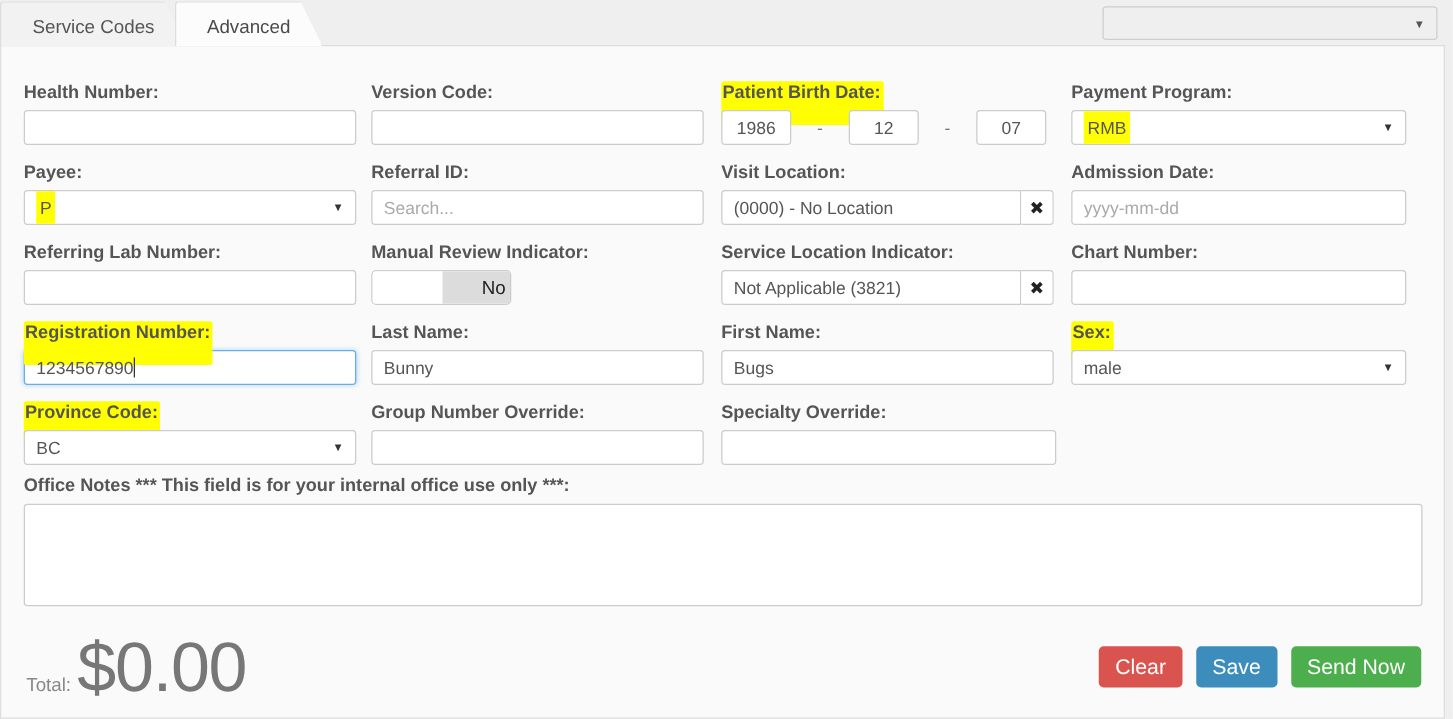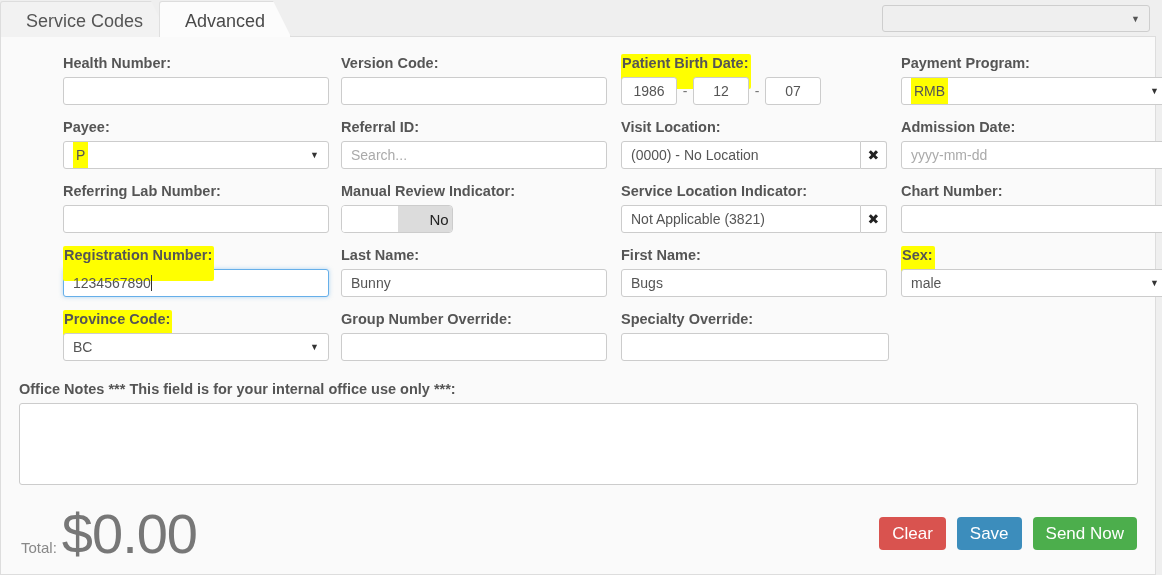--- a/index.html
+++ b/index.html
@@ -15,21 +15,21 @@
   .tabstrip {
     position: absolute; left: 0; top: 0;
     width: 1162px; height: 37px;
     display: flex; align-items: flex-end;
   }
   .tab {
     position: relative;
     height: 36px;
     padding: 4px 26px 0 26px;
     display: flex; align-items: center;
-    font-size: 18px; color: #555;
+    font-size: 15px; color: #555;
     margin-right: -10px;
     cursor: pointer;
     z-index: 1;
   }
   .tab .tabbg {
     position: absolute; left: 0; top: 0; right: 0; bottom: 0;
     background: #f4f4f4;
     border: 1px solid #ddd;
     border-bottom: none;
     border-top-left-radius: 3px;
@@ -61,21 +61,21 @@
   }
 
   
   .panel {
     position: absolute; left: 0; top: 36px;
     width: 1156px; height: 539px;
     background: #fafafa;
     border: 1px solid #ddd;
   }
 
-  .rows { position: absolute; left: 0; top: 1px; right: 0; margin-left: 44px; }
+  .rows { position: absolute; left: 0; top: 12px; right: 0; }
 
   .row { position: relative; height: 64px; }
   .col {
     position: absolute; top: 0;
   }
   .c1 { left: 18px;  width: 266px; }
   .c2 { left: 296px; width: 266px; }
   .c3 { left: 576px; width: 266px; }
   .c4 { left: 856px; width: 268px; }
 
@@ -133,21 +133,21 @@
     overflow: hidden;
   }
   .sel .caret {
     position: absolute; right: 9px; top: 50%;
     transform: translateY(-50%);
     font-size: 9px; color: #333;
   }
   .sel .hlval { background: #ffff00; padding: 18px 3px; }
 
   
-  .datewrap { display: flex; align-items: center; }
+  .datewrap { display: flex; align-items: center; gap: 15px; }
   .datewrap .dbox {
     width: 56px; height: 28px;
     background: #fff;
     border: 1px solid #ccc;
     border-radius: 3px;
     font-size: 14px; color: #555;
     text-align: center;
     line-height: 26px;
   }
   .datewrap .dsep {

